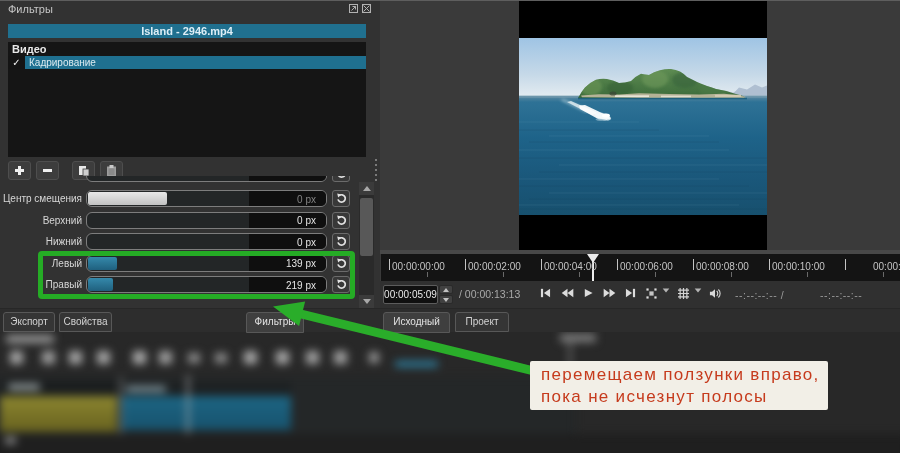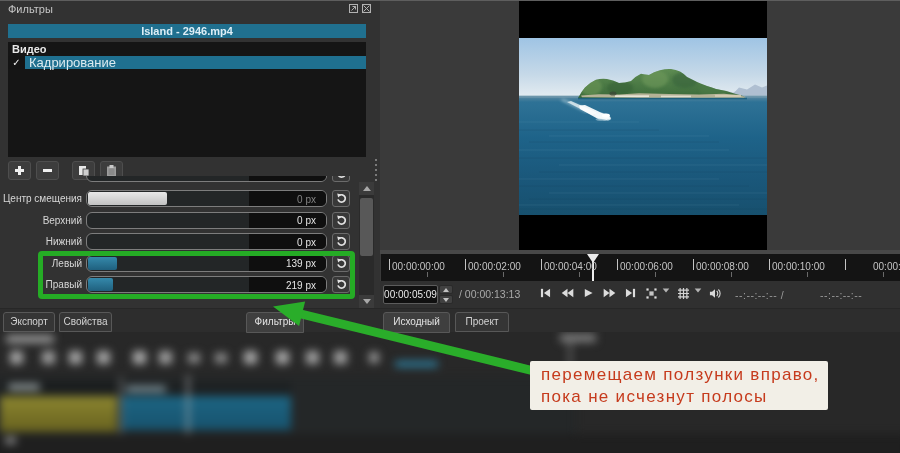--- a/index.html
+++ b/index.html
@@ -19,21 +19,21 @@
 
   .clip-header { left:8px; top:24px; width:358px; height:14px; background:#20708f;
                  color:#ddeef6; font-size:11px; font-weight:bold; text-align:center; line-height:14px; }
 
   .filter-list { left:8px; top:42px; width:358px; height:115px; background:#151515; }
   .list-section { position:absolute; left:4px; top:1px; font-size:11px; font-weight:bold; color:#e8e8e8; }
   .filter-row { position:absolute; left:0; top:14px; width:358px; height:13px; }
   .filter-check { position:absolute; left:0; top:0; width:17px; height:13px; background:#141414;
                   color:#f2f2f2; font-size:10px; line-height:13px; text-align:center; }
   .filter-row-hl { position:absolute; left:17px; top:0; width:341px; height:13px; background:#1f7090;
-                   color:#dcebf0; font-size:13px; line-height:13px; padding-left:4px; }
+                   color:#dcebf0; font-size:10px; line-height:13px; padding-left:4px; }
 
   .ftoolbar-btn { position:absolute; top:161px; width:23px; height:19px; background:#3d3d3d;
                   border:1px solid #4e4e4e; border-radius:3px; display:flex; align-items:center; justify-content:center; }
 
   .params { left:0; top:176px; width:358px; height:132px; overflow:hidden; }
   .prow { position:absolute; left:0; width:358px; height:17px; }
   .plabel { position:absolute; right:276px; top:3px; font-size:10px; color:#d6d6d6; white-space:nowrap; }
   .pslider { position:absolute; left:86px; top:0; width:241px; height:17px; background:#232627;
              border:1px solid #7d7d7d; border-radius:6px; overflow:hidden; }
   .pspinzone { position:absolute; right:0; top:0; width:77px; height:15px; background:#0f0f0f; }

